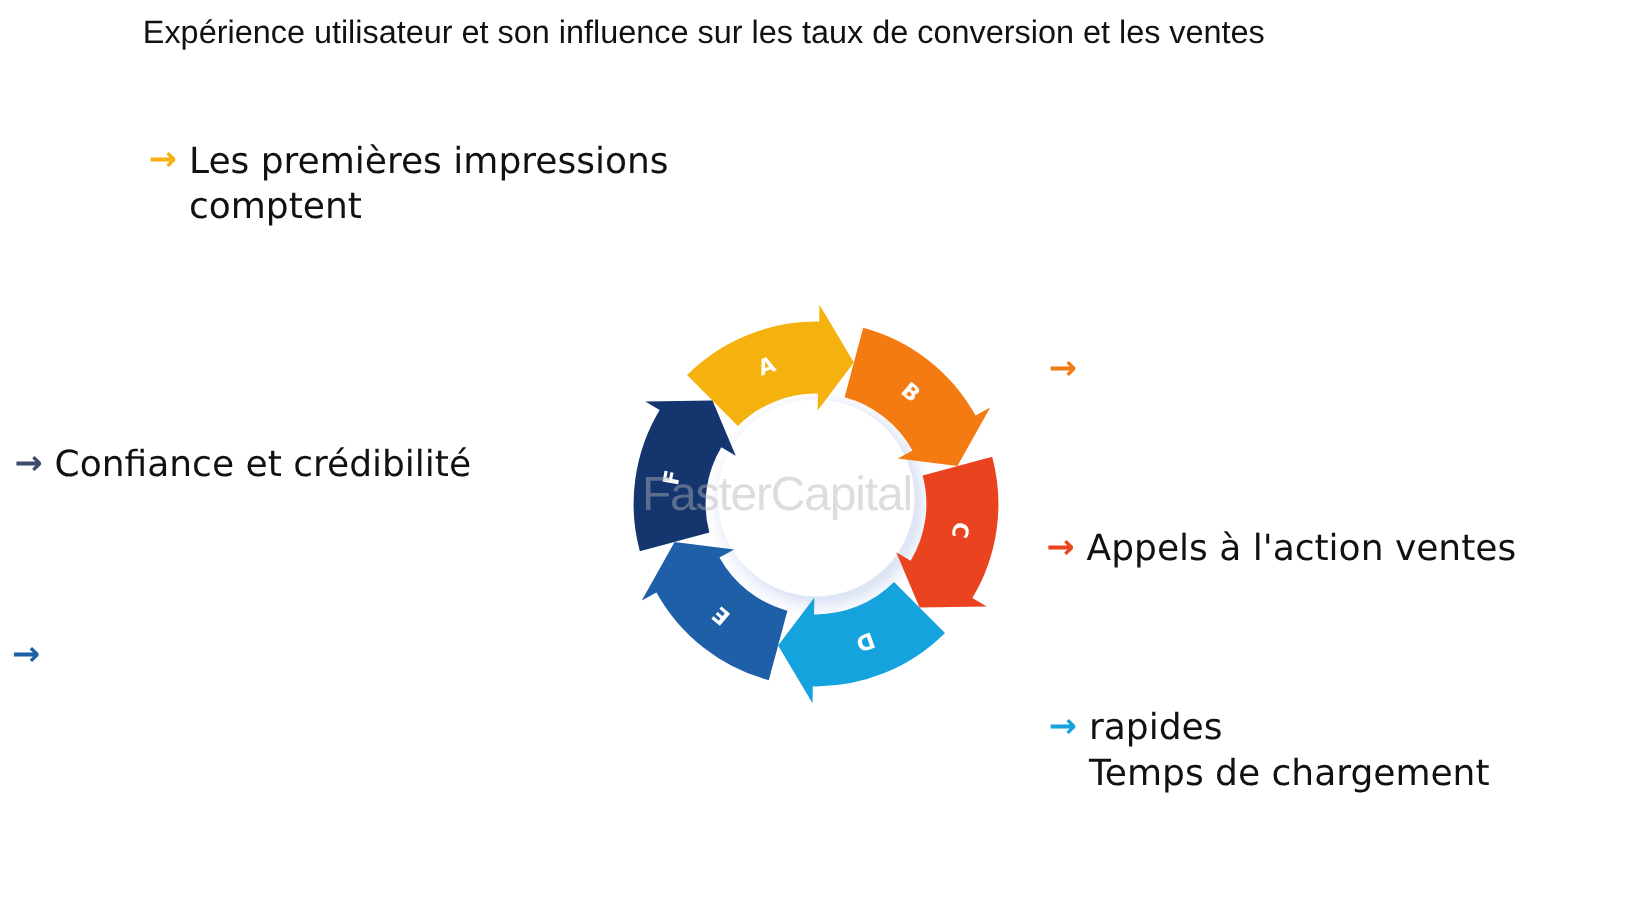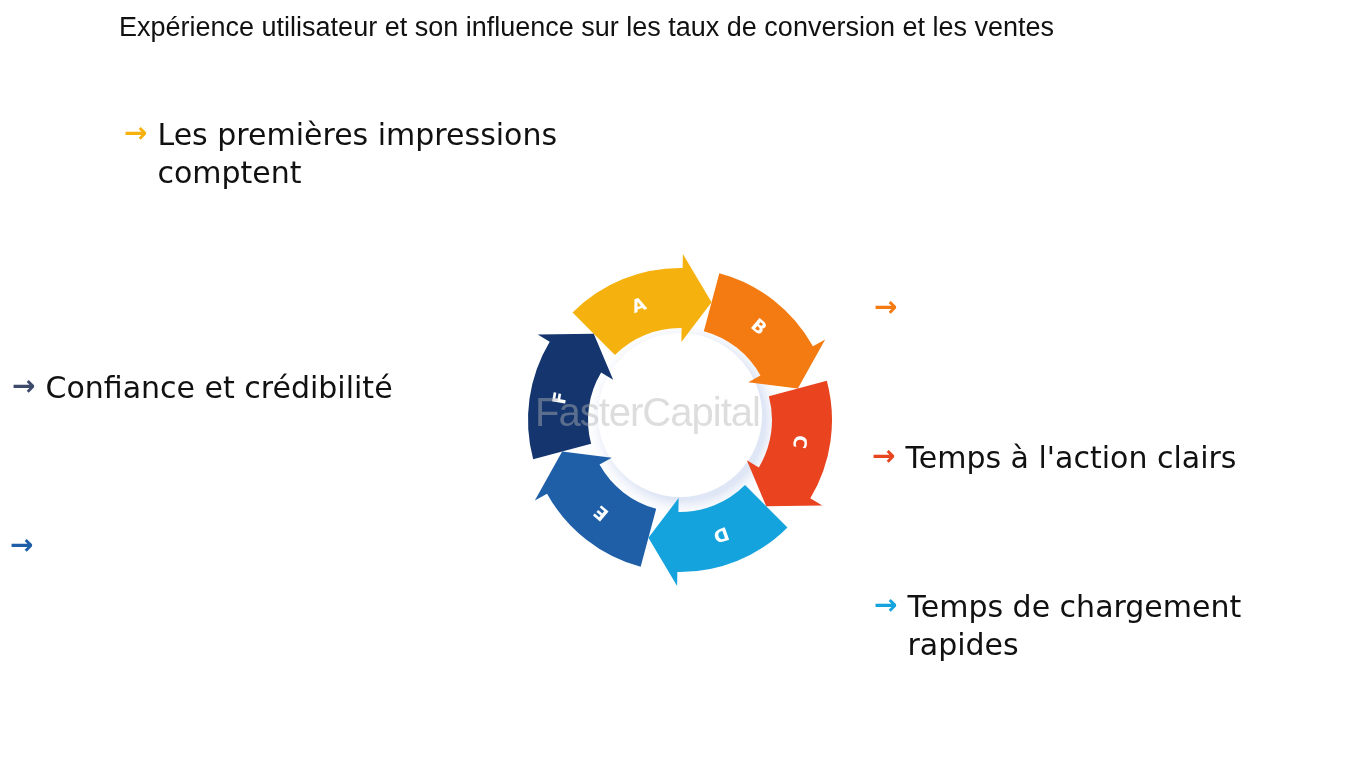--- a/index.html
+++ b/index.html
@@ -23,28 +23,28 @@
     <div class="label">comptent</div>
   </div>
 </div>
 
 <div class="item" style="left:874px;top:290px;">
   <span class="arrow" style="color:#F47A12">→</span>
 </div>
 
 <div class="item" style="left:872px;top:439px;">
   <span class="arrow" style="color:#E9441F">→</span>
-  <div class="label">Temps à l'action clairs</div>
+  <div class="label">Appels à l'action ventes</div>
 </div>
 
 <div class="item" style="left:874px;top:588px;">
   <span class="arrow" style="color:#14A3DC">→</span>
   <div>
+    <div class="label">rapides</div>
     <div class="label">Temps de chargement</div>
-    <div class="label">rapides</div>
   </div>
 </div>
 
 <div class="item" style="left:10px;top:528px;">
   <span class="arrow" style="color:#1F5FA8">→</span>
 </div>
 
 <div class="item" style="left:12px;top:369px;">
   <span class="arrow" style="color:#3E4A6B">→</span>
   <div class="label">Confiance et crédibilité</div>

